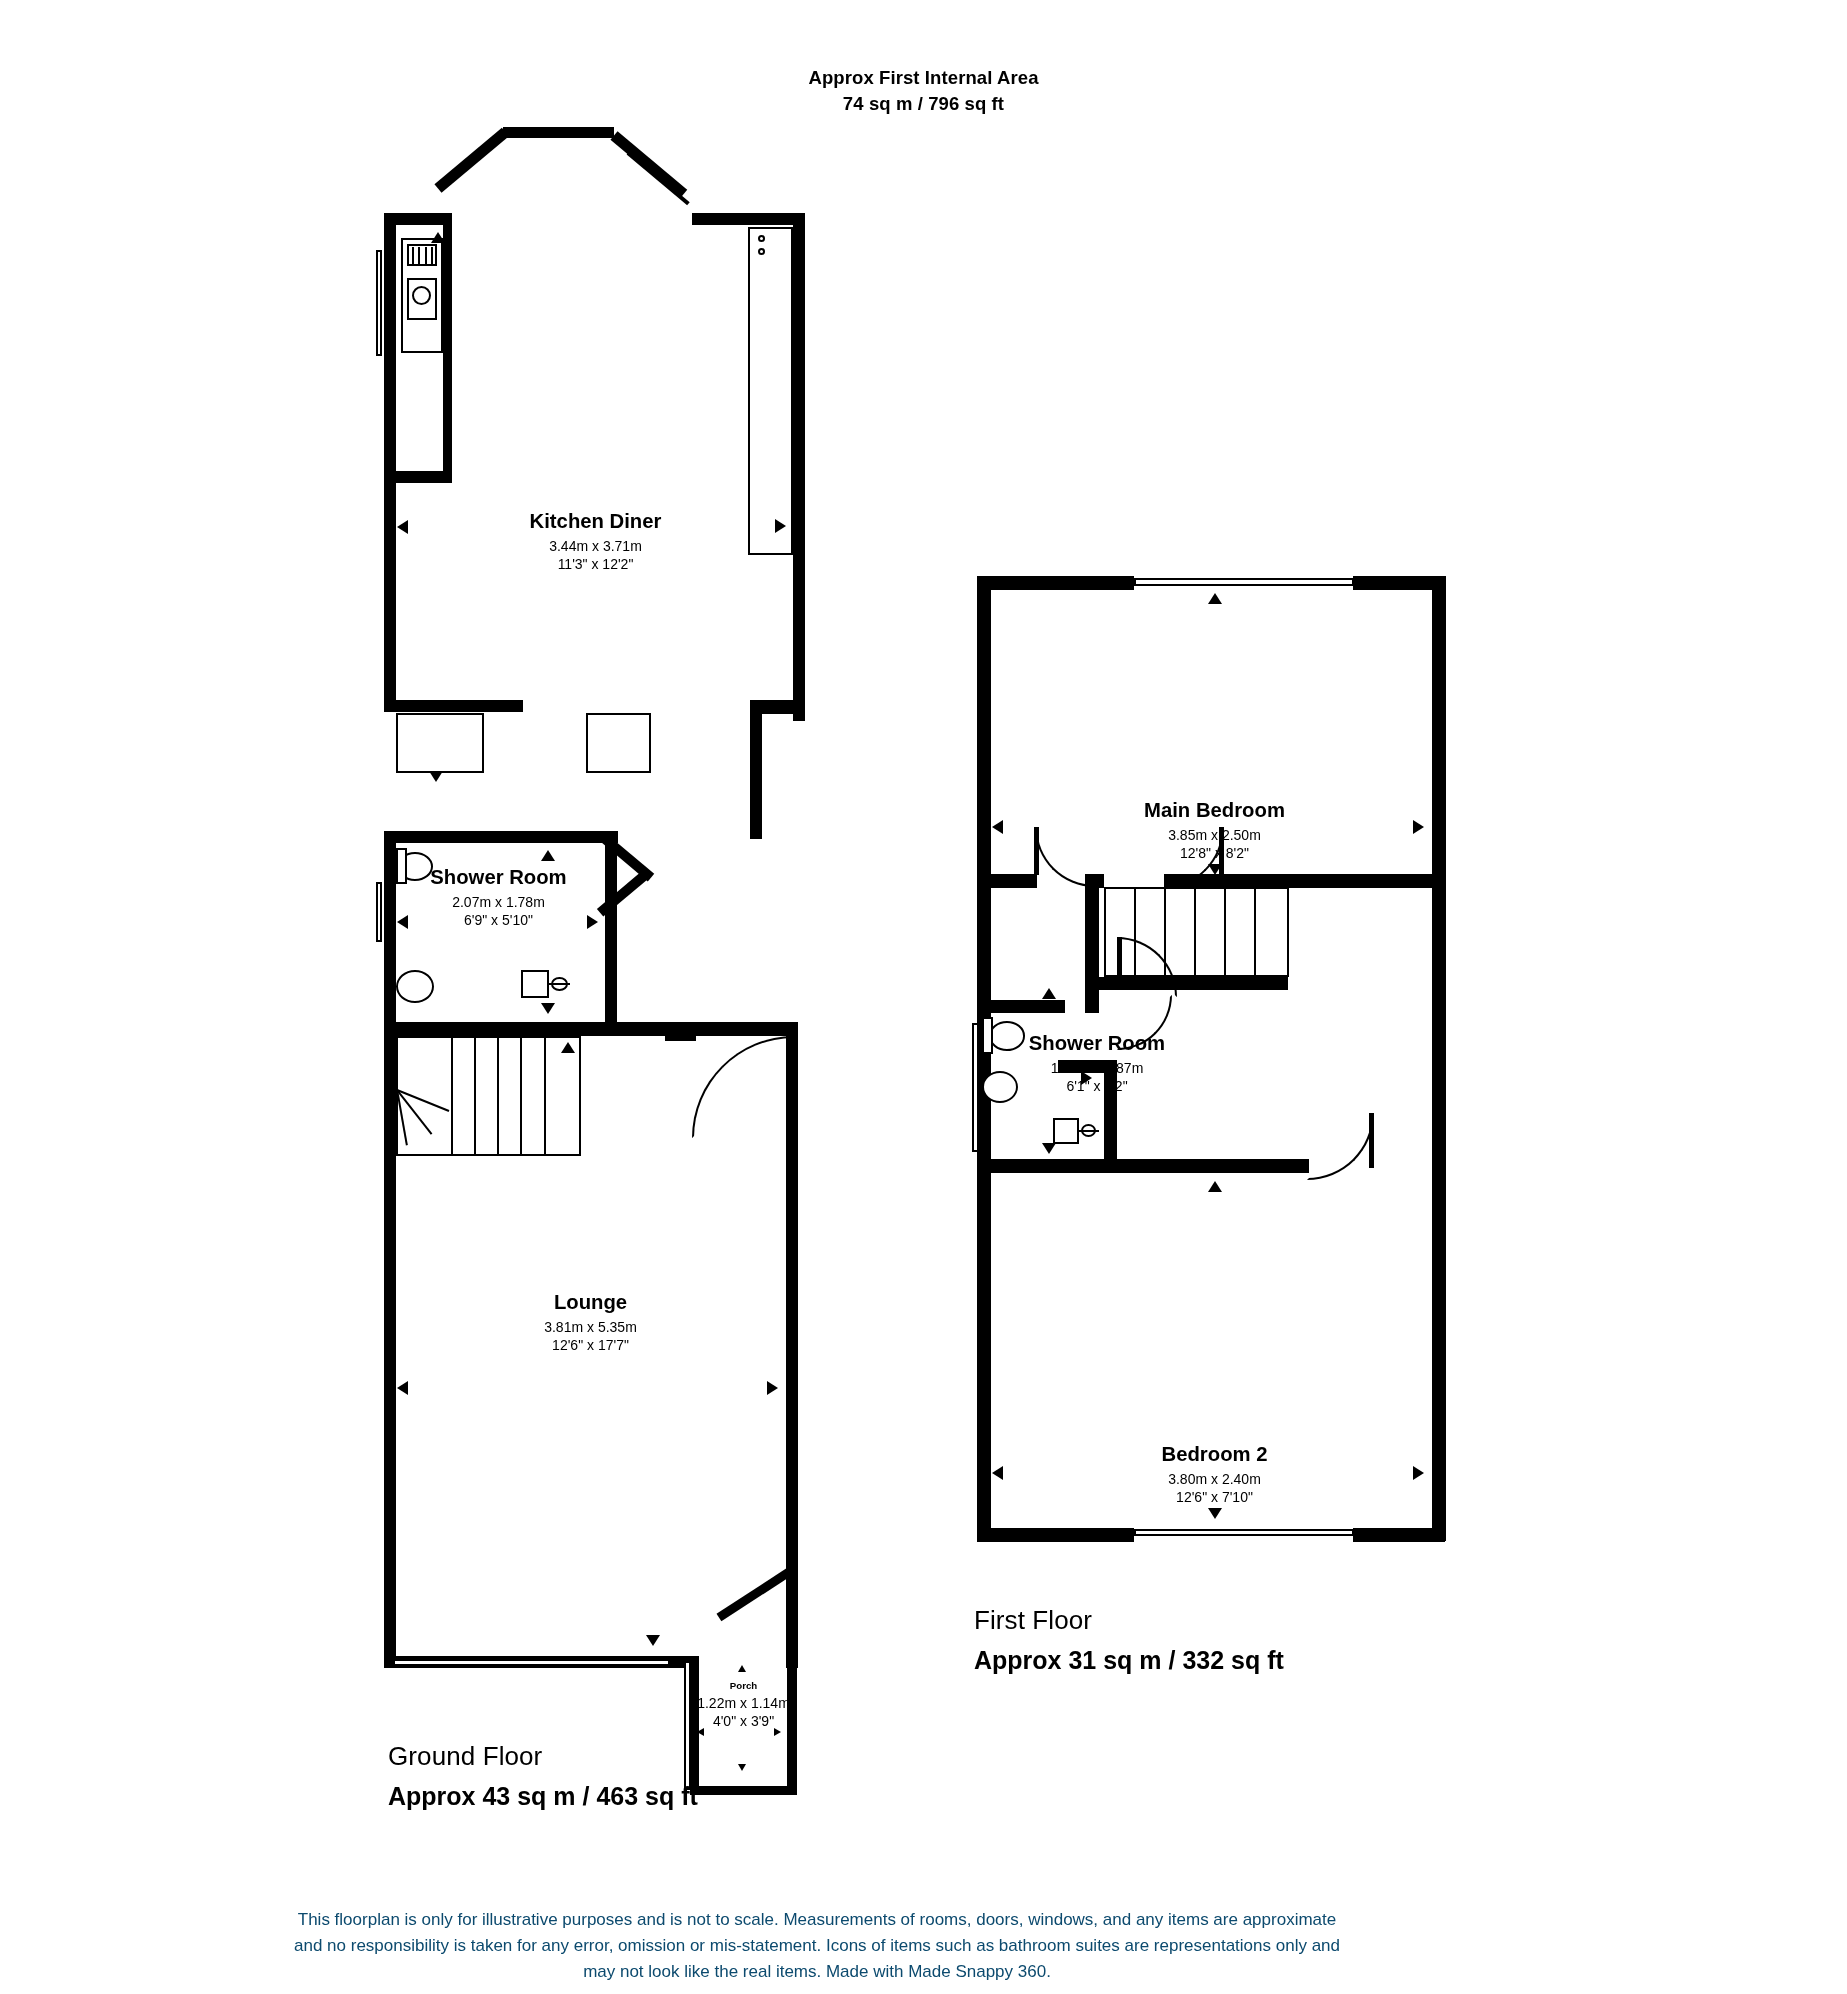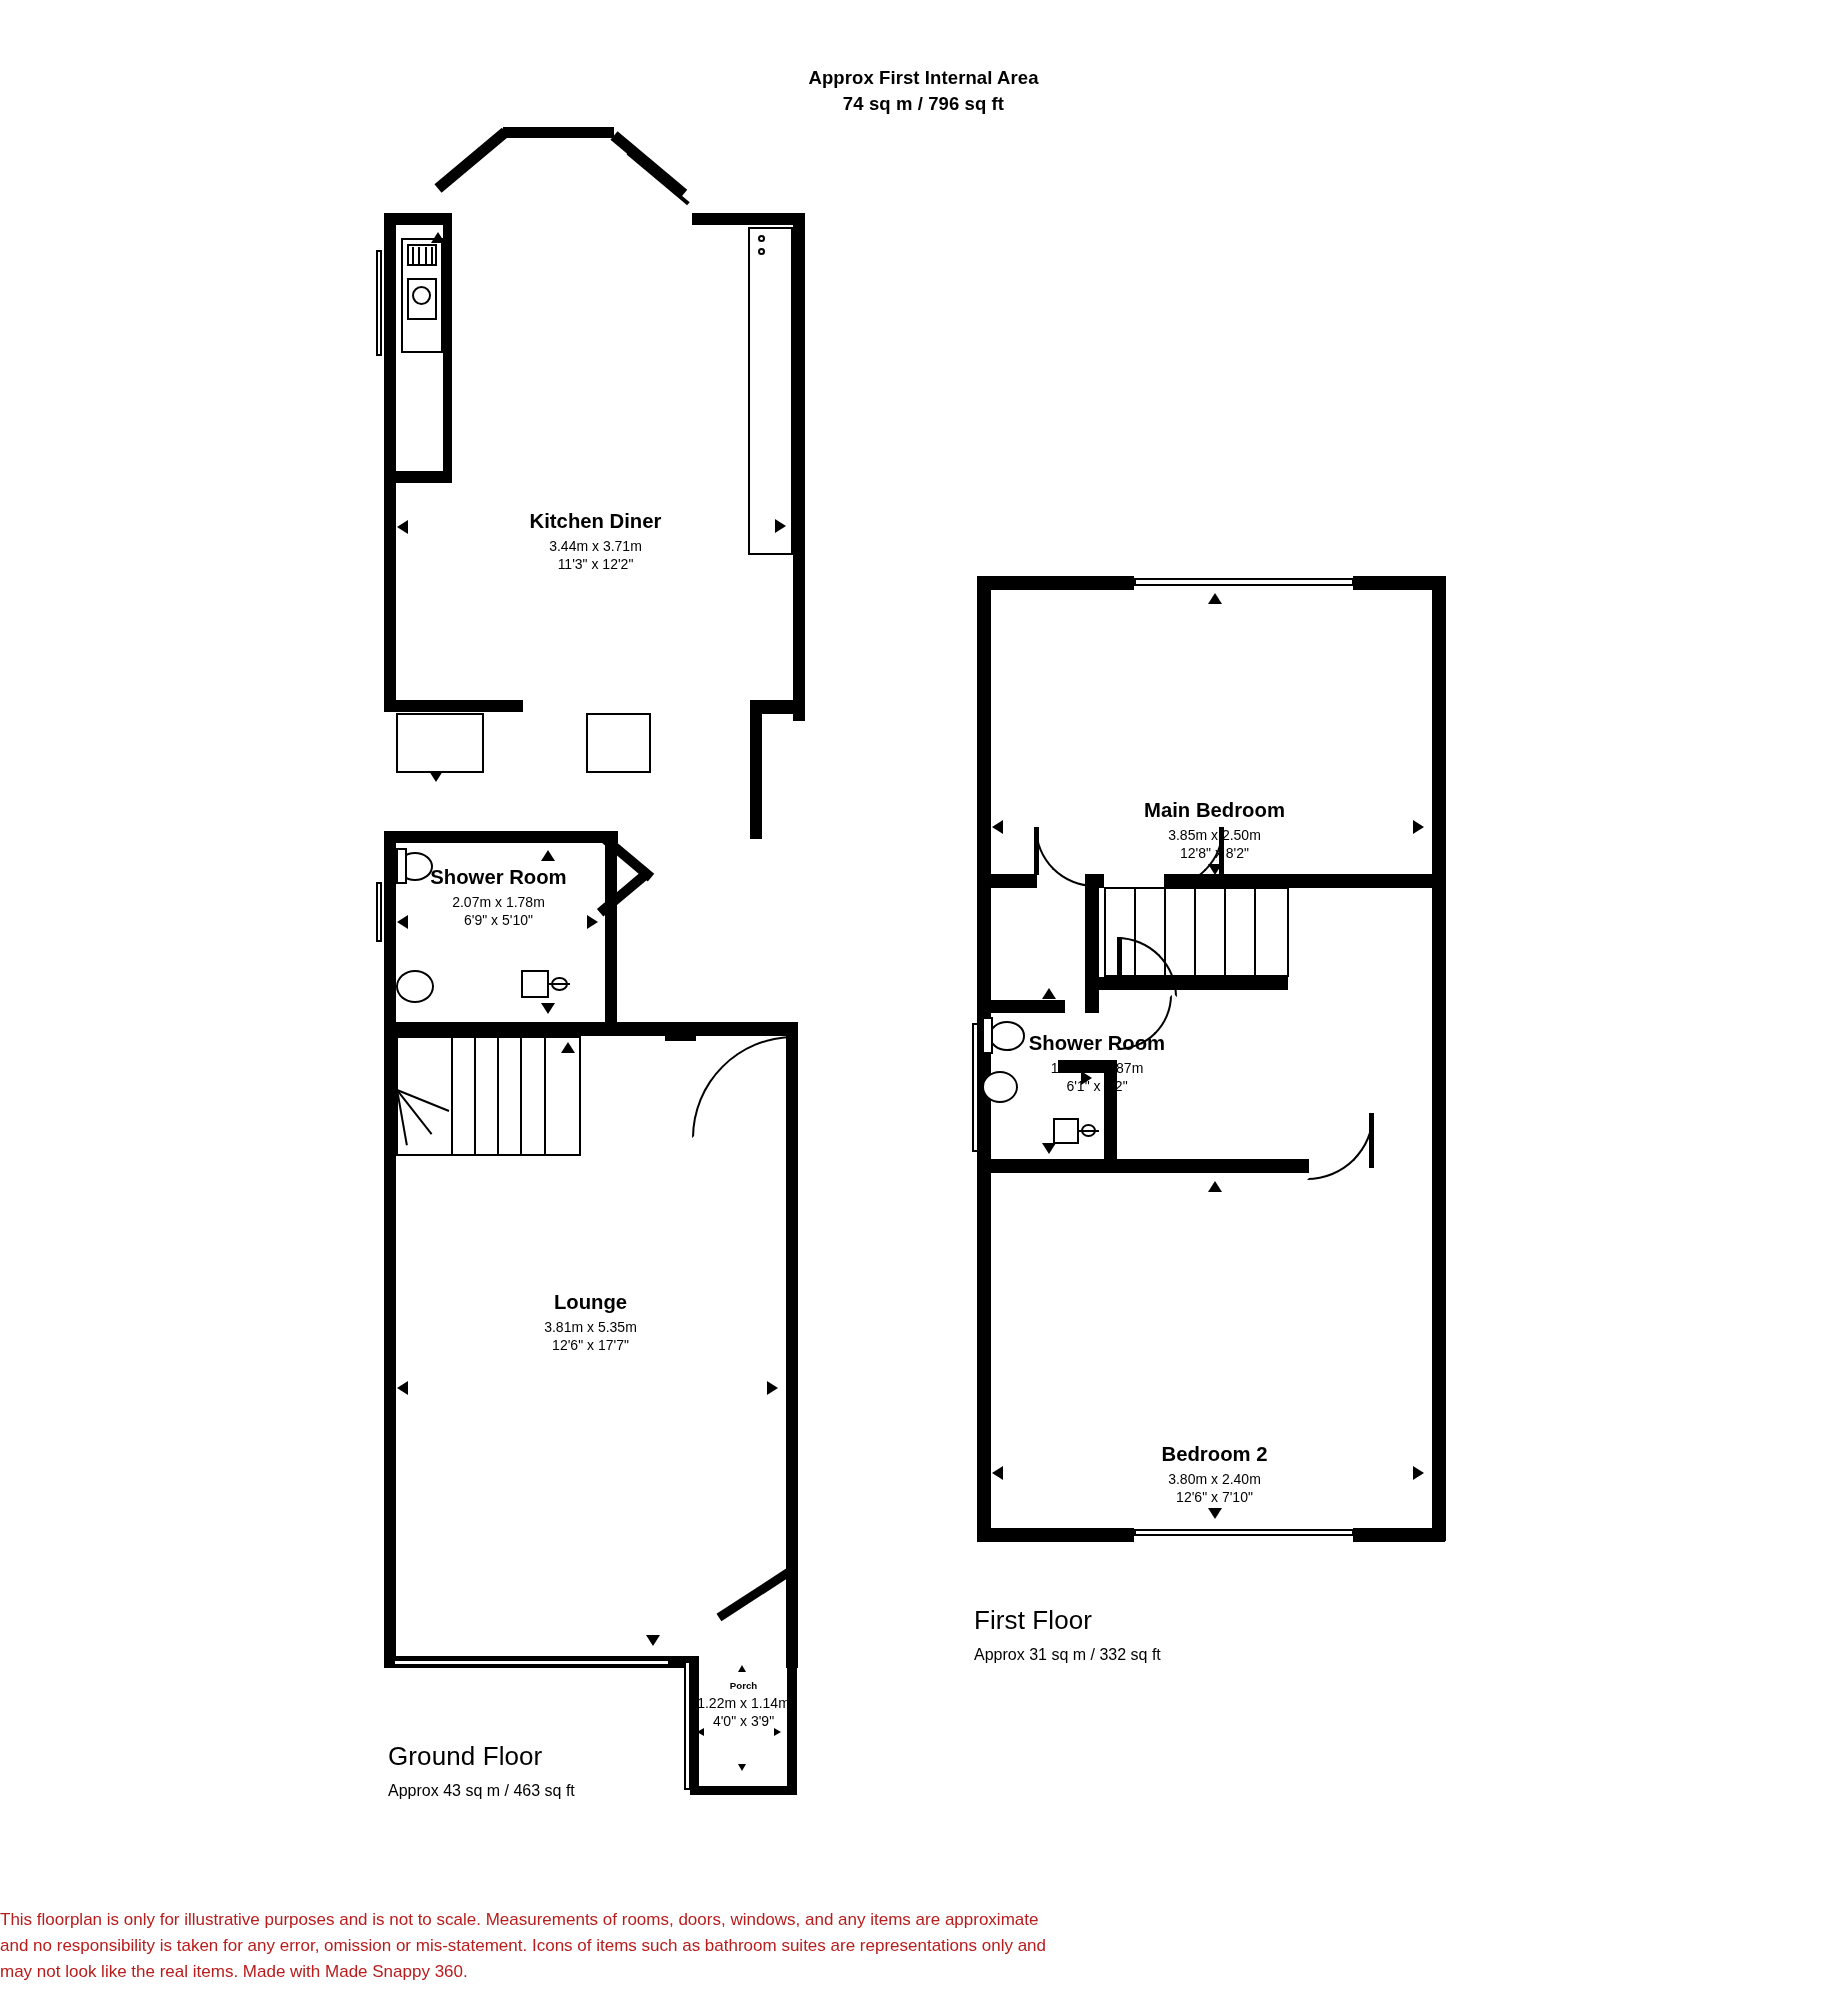--- a/index.html
+++ b/index.html
@@ -101,35 +101,36 @@
   
   .floor-caption { position: absolute; }
   .floor-caption .fc-title {
     font-size: 26px;
     font-weight: normal;
     letter-spacing: 0.1px;
     margin-bottom: 10.2px;
     display: block;
   }
   .floor-caption .fc-sub {
-    font-size: 16px;
-    font-weight: normal;
+    font-size: 25px;
+    font-weight: bold;
     display: block;
     text-align: center;
   }
 
   
   .disclaimer {
     position: absolute;
     left: 0;
     top: 1907px;
     width: 1634px;
+    text-align: center;
     font-size: 17px;
     line-height: 1.52;
-    color: #b91c1c;
+    color: #0c4a6e;
   }
 </style>
 </head>
 <body>
 
 <div class="header">
   <div>Approx First Internal Area</div>
   <div>74 sq m / 796 sq ft</div>
 </div>
 

